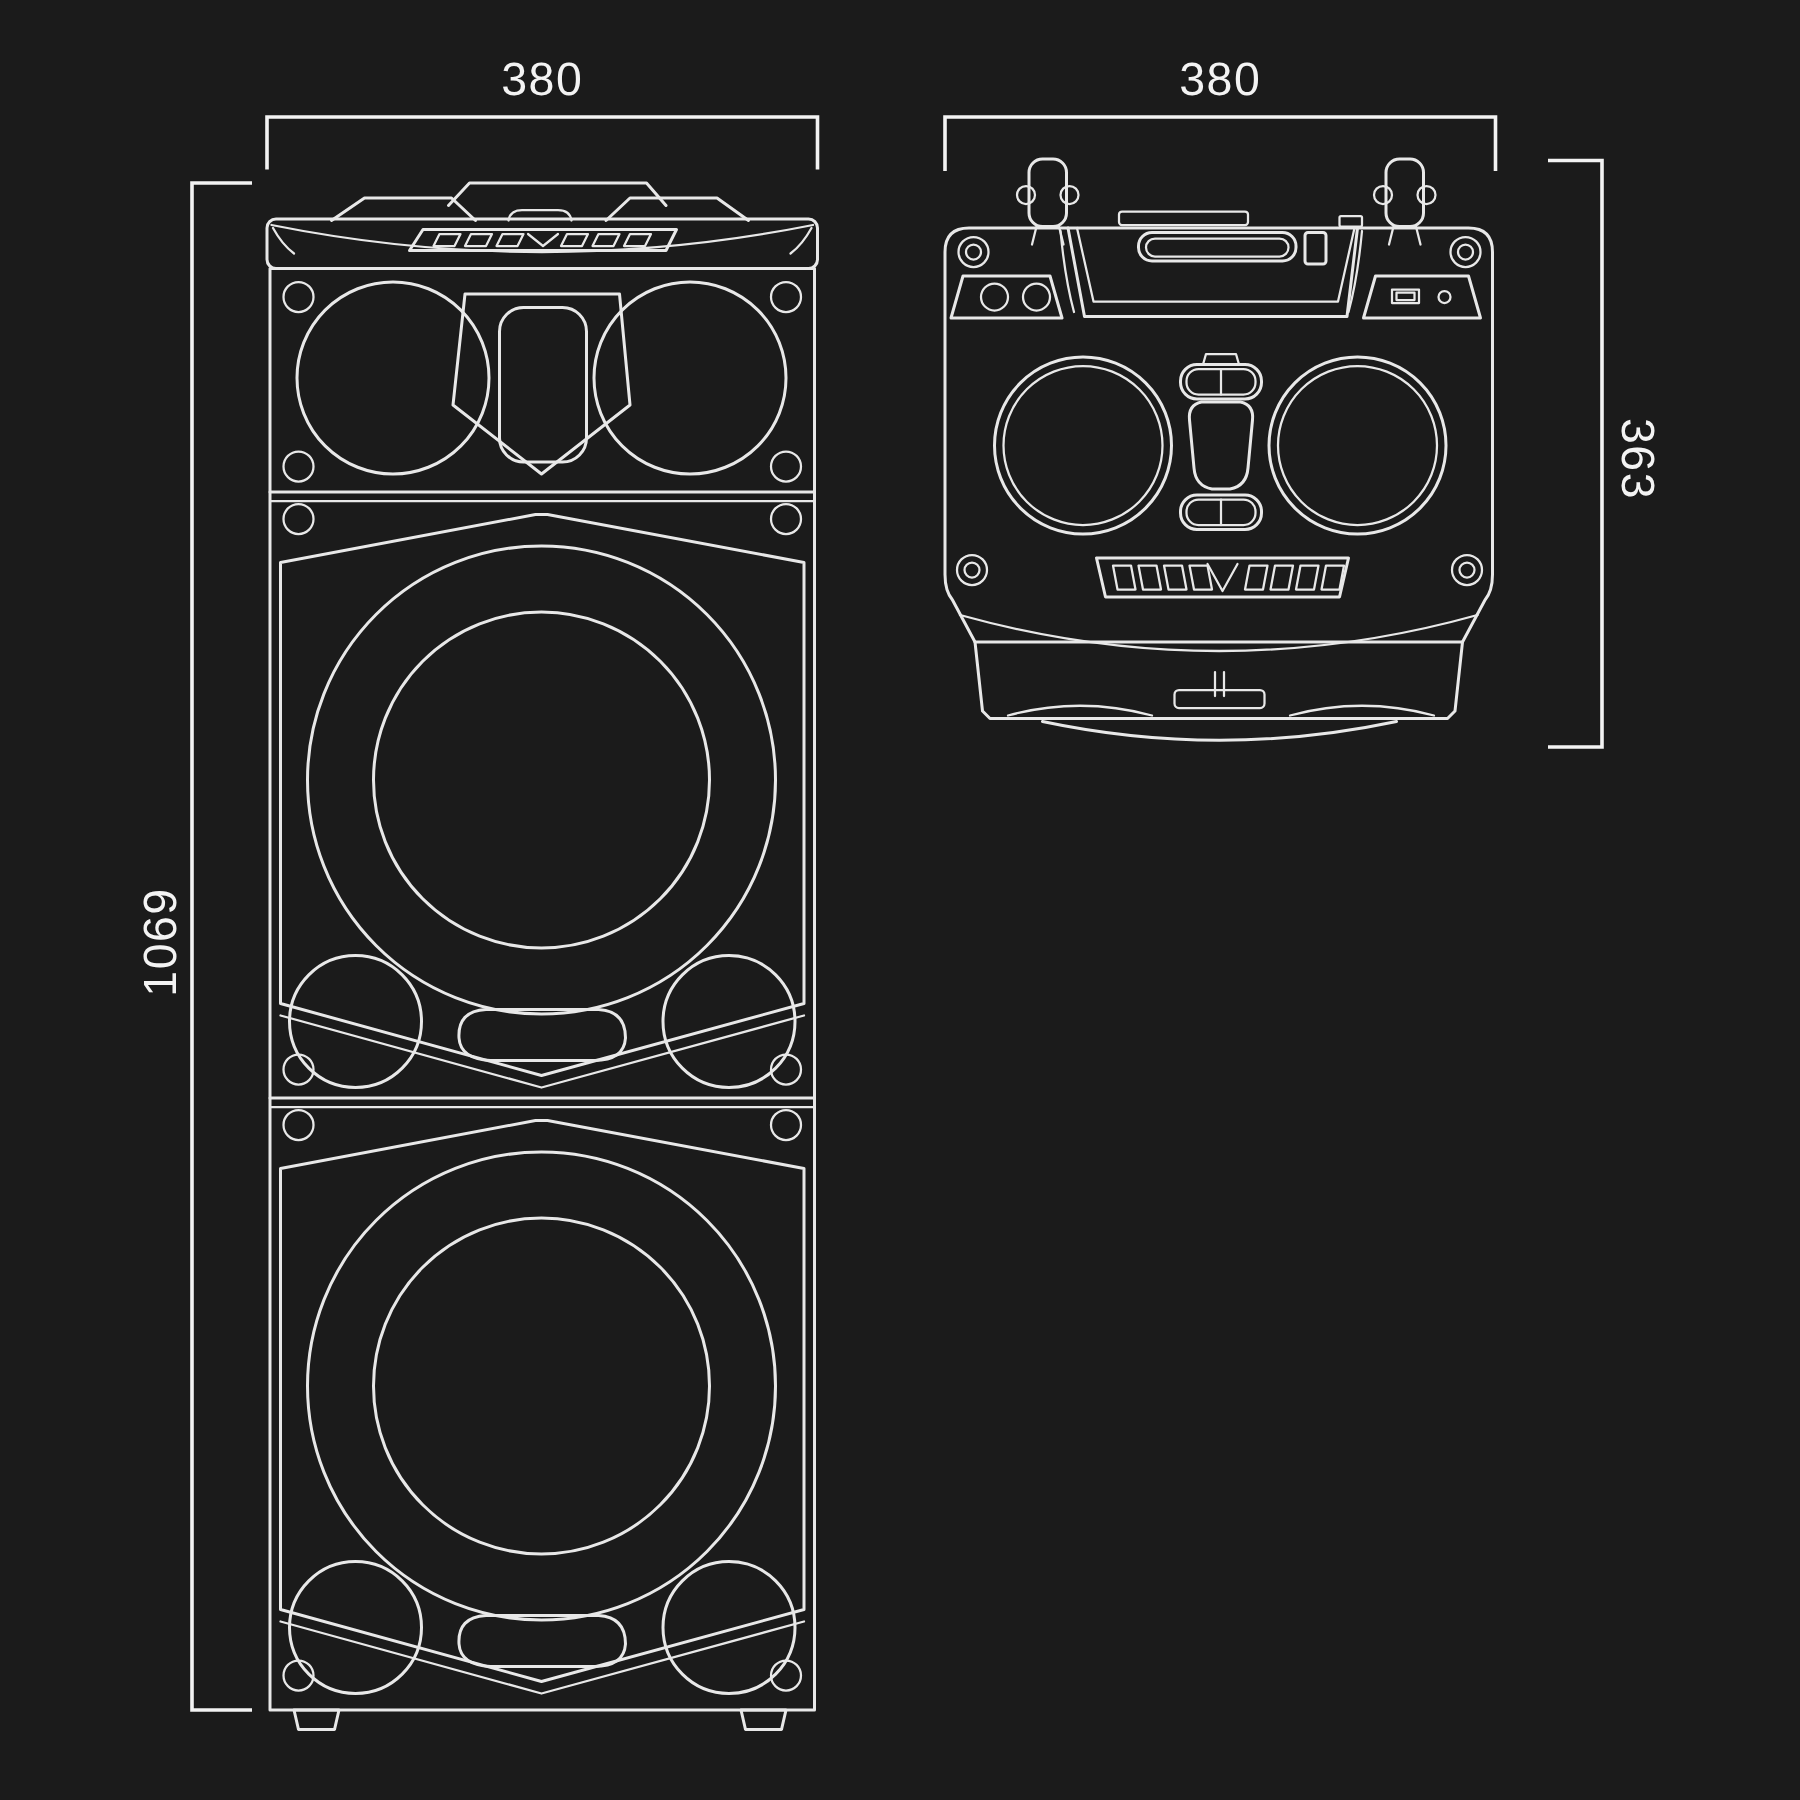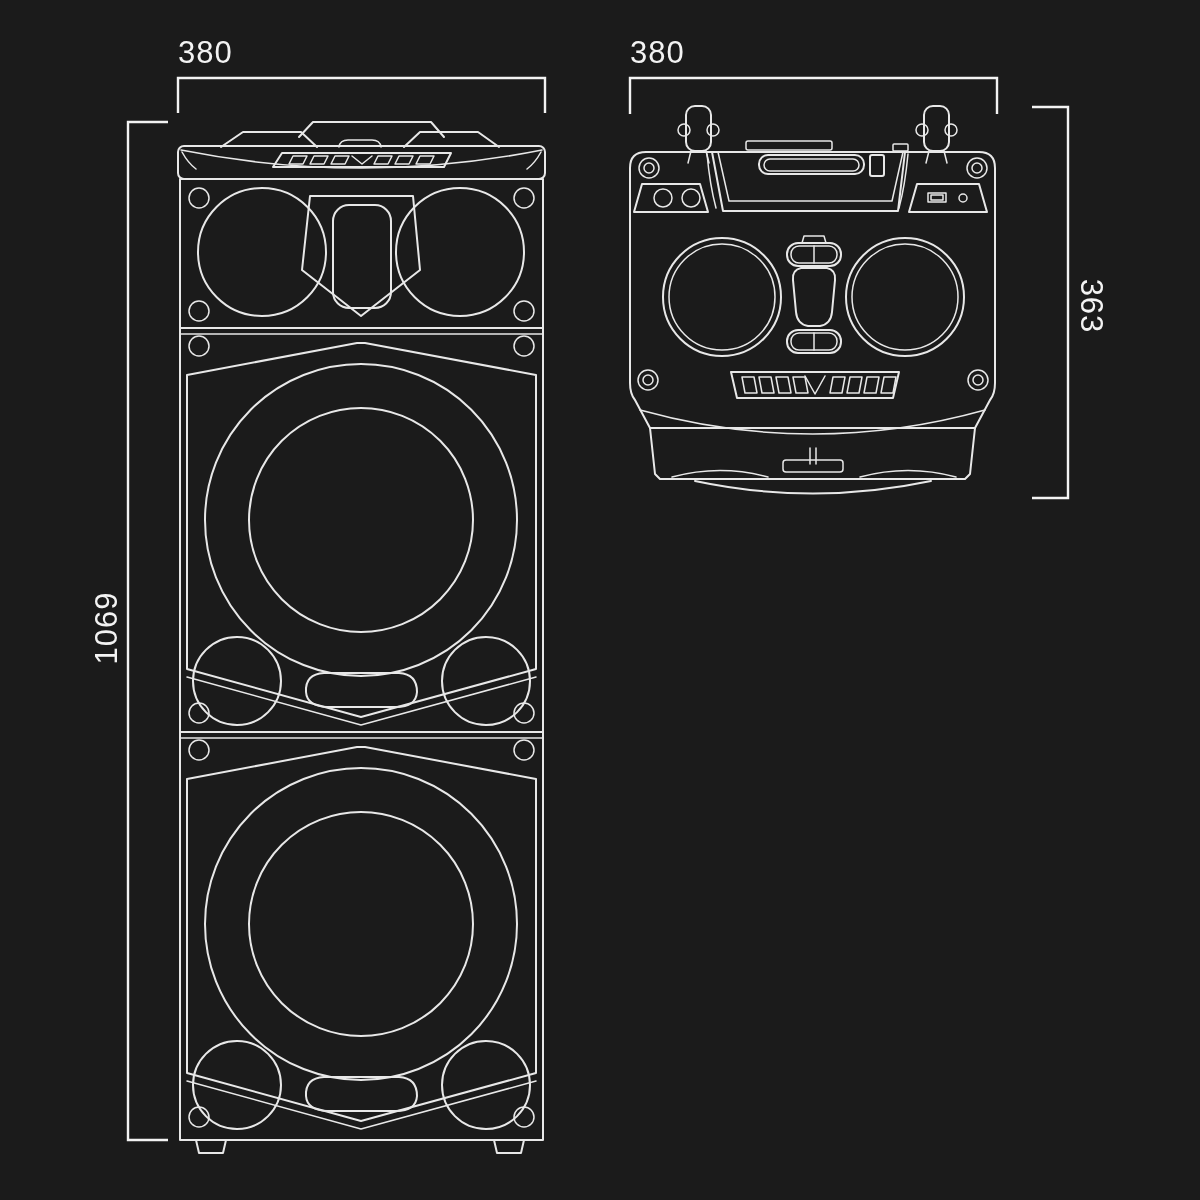--- a/index.html
+++ b/index.html
@@ -10,21 +10,21 @@
   }
   .stage{position:absolute;inset:0;}
   svg{position:absolute;left:0;top:0;display:block;}
   .art{fill:none;stroke:var(--line,#e8e8e8);stroke-width:2;stroke-linejoin:round;stroke-linecap:round;}
   .thin{stroke-width:1.5;}
   .dim{fill:none;stroke:var(--dim,#f3f3f3);stroke-width:2.4;stroke-linejoin:miter;stroke-linecap:butt;}
   .dim-label{
     position:absolute;color:var(--dim,#f3f3f3);
     font-size:31px;line-height:34px;letter-spacing:1px;white-space:nowrap;
   }
-  .dim-label.h{text-align:left;}
+  .dim-label.h{text-align:center;}
   .dim-label.v{transform:translate(-50%,-50%) rotate(-90deg);}
   .dim-label.vcw{transform:translate(-50%,-50%) rotate(90deg);}
 </style>
 </head>
 <body>
 
 <div class="stage">
 
   <svg width="1200" height="1200" viewBox="0 0 1200 1200">
 

